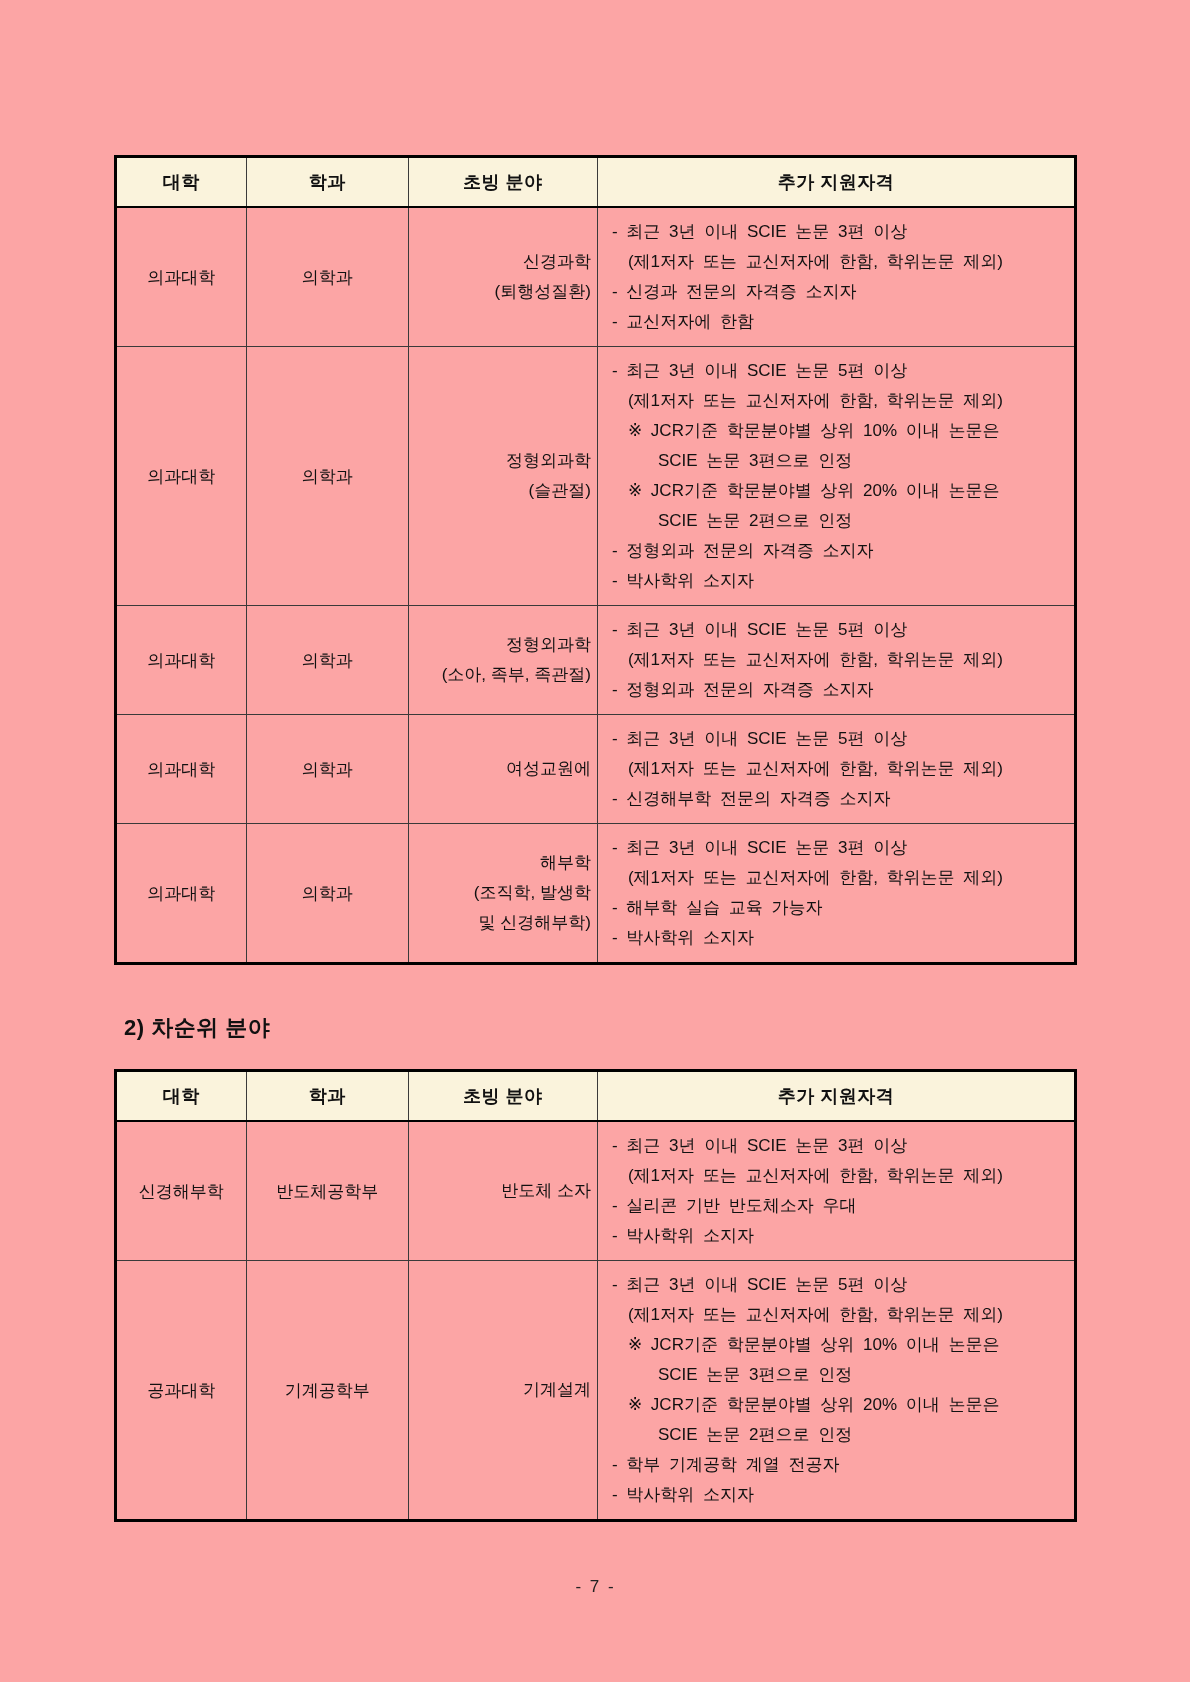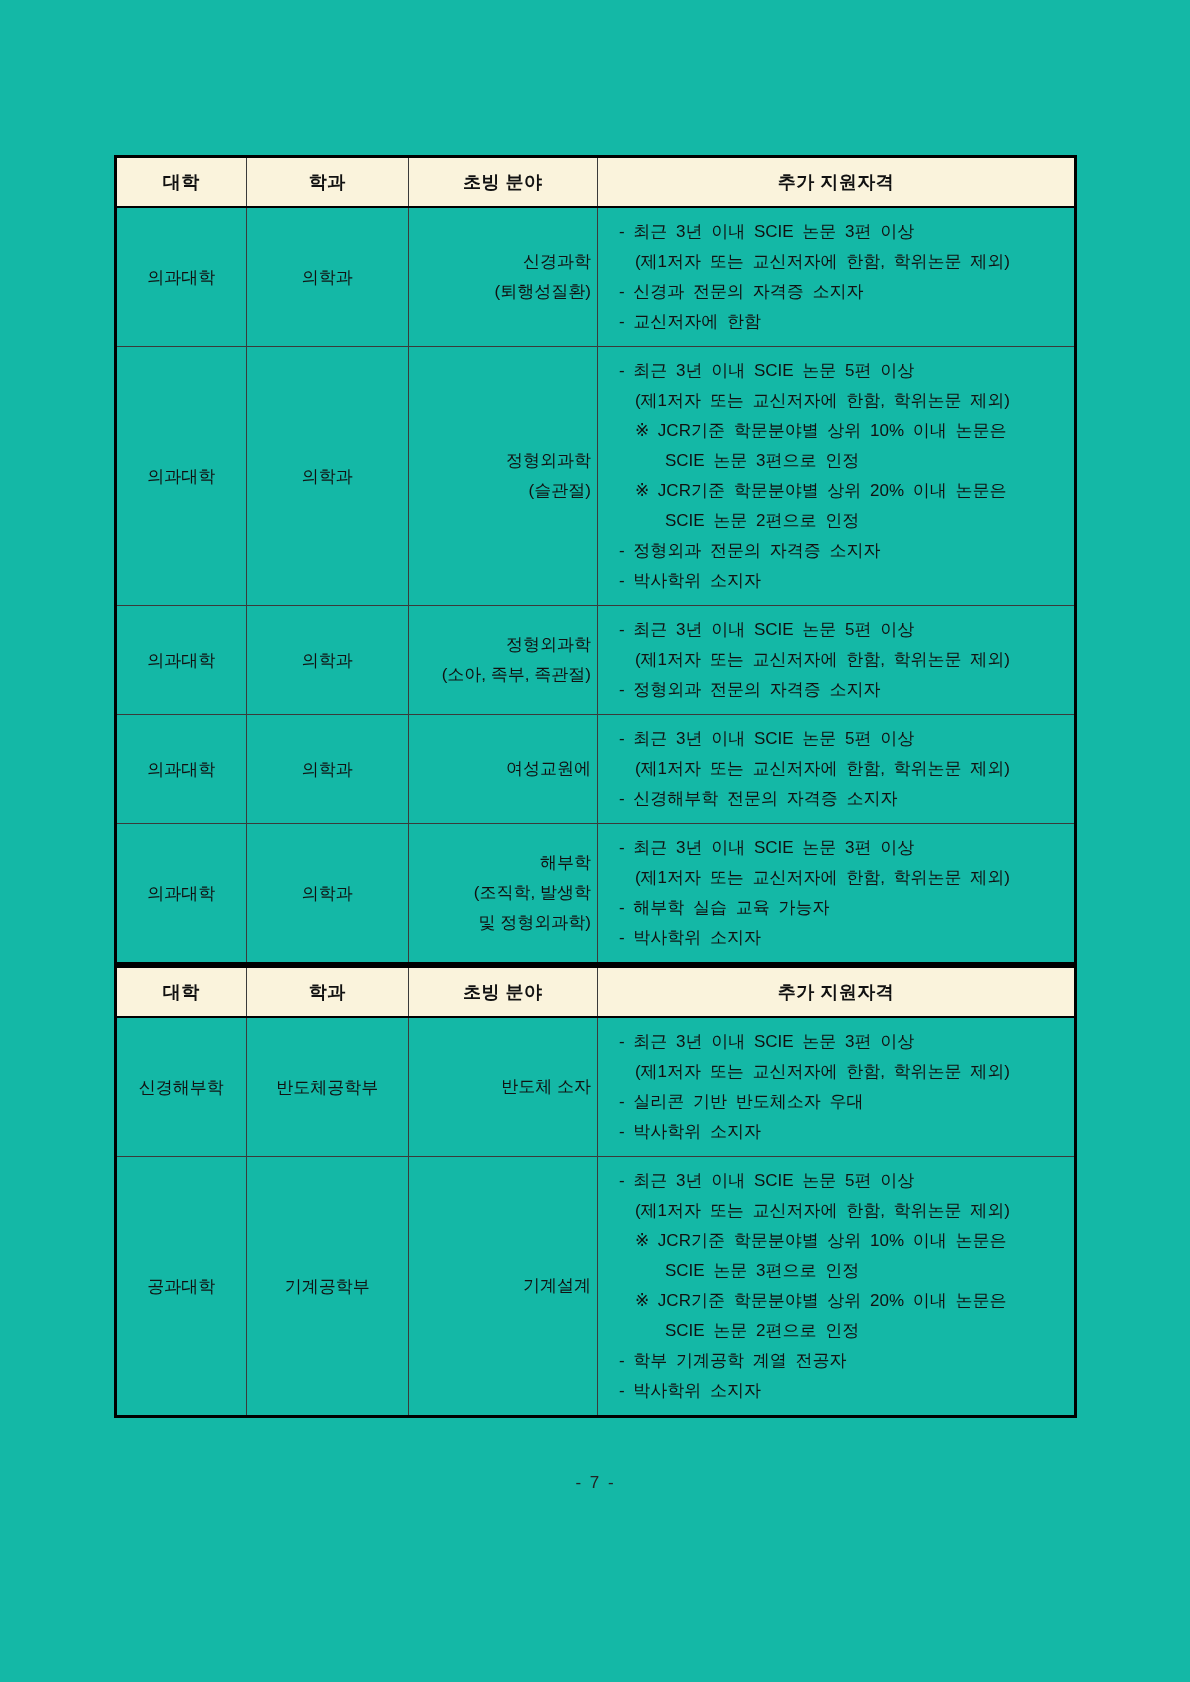--- a/index.html
+++ b/index.html
@@ -5,21 +5,21 @@
   * { box-sizing: border-box; }
   html, body { margin: 0; padding: 0; background: #ffffff; }
   body {
     font-family: "Liberation Sans", "DejaVu Sans", sans-serif;
     color: #111111;
   }
   .page {
     position: relative;
     width: 1190px;
     height: 1682px;
-    background: #14b8a6;
+    background: #fca5a5;
     overflow: hidden;
   }
   .content {
     position: absolute;
     left: 114px;
     top: 155px;
     width: 963px;
   }
   table.doc-table {
     border-collapse: collapse;
@@ -47,21 +47,20 @@
     font-size: 17px;
     padding: 9px 6px;
   }
   td.c-college, td.c-dept, td.c-field { text-align: center; }
   .fl { line-height: 30px; text-align: right; }
   td.c-quals { padding: 9px 6px 9px 14px; }
   .ql {
     line-height: 30px;
     word-spacing: 4px;
     white-space: nowrap;
-    margin-left: 7px;
   }
   .i1 { padding-left: 16px; }
   .i2 { padding-left: 46px; }
   .section-heading {
     margin-top: 48px;
     margin-bottom: 26px;
     padding-left: 10px;
     font-size: 22px;
     font-weight: bold;
     letter-spacing: 0.5px;
@@ -152,32 +151,33 @@
             <div class="ql i1">(제1저자 또는 교신저자에 한함, 학위논문 제외)</div>
             <div class="ql i0">- 신경해부학 전문의 자격증 소지자</div>
           </td>
         </tr>
         <tr>
           <td class="cell c-college">의과대학</td>
           <td class="cell c-dept">의학과</td>
           <td class="cell c-field">
             <div class="fl">해부학</div>
             <div class="fl">(조직학, 발생학</div>
-            <div class="fl">및 정형외과학)</div>
+            <div class="fl">및 신경해부학)</div>
           </td>
           <td class="cell c-quals">
             <div class="ql i0">- 최근 3년 이내 SCIE 논문 3편 이상</div>
             <div class="ql i1">(제1저자 또는 교신저자에 한함, 학위논문 제외)</div>
             <div class="ql i0">- 해부학 실습 교육 가능자</div>
             <div class="ql i0">- 박사학위 소지자</div>
           </td>
         </tr>
       </tbody>
     </table>
 
+    <div class="section-heading">2) 차순위 분야</div>
 
     <table class="doc-table">
       <colgroup>
         <col class="c1">
           <col class="c2">
           <col class="c3">
           <col class="c4">
       </colgroup>
       <thead>
         <tr>

